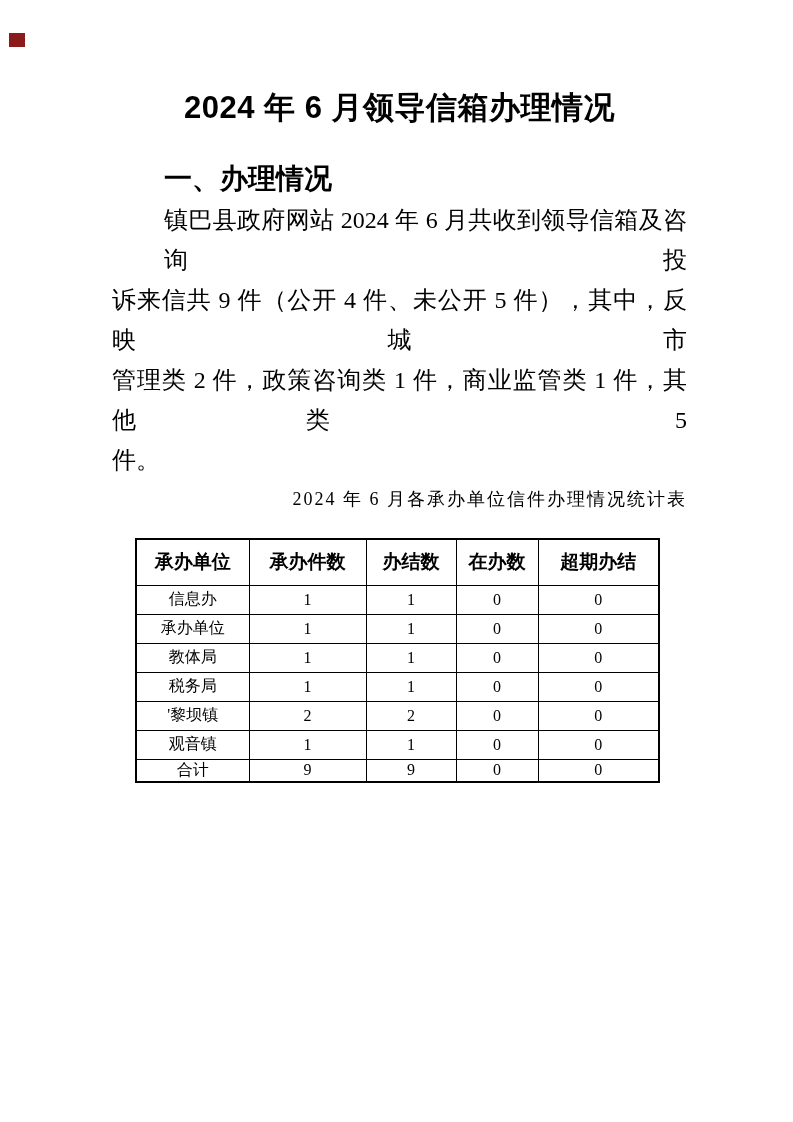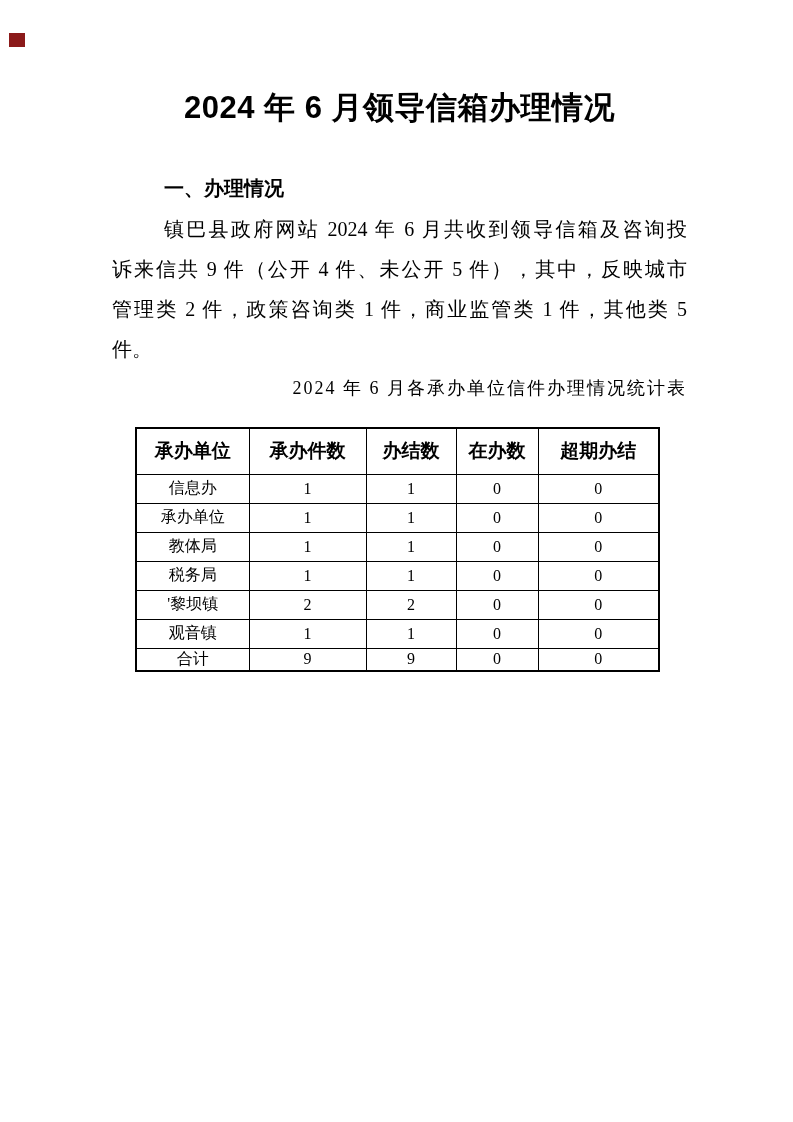--- a/index.html
+++ b/index.html
@@ -23,31 +23,31 @@
     background: #8b1a1a;
   }
   .content { padding: 86px 106px 0 112px; }
   .doc-title {
     font-family: "Liberation Sans", sans-serif;
     font-weight: 700;
     font-size: 31px;
     line-height: 44px;
     text-align: center;
     letter-spacing: 0.5px;
-    margin-bottom: 37px;
+    margin-bottom: 28px;
   }
   .sec-heading {
     font-family: "Liberation Sans", sans-serif;
     font-weight: 700;
-    font-size: 20px;
+    font-size: 28px;
     line-height: 42px;
     padding-left: 52px;
   }
   .body-line {
-    font-size: 20px;
+    font-size: 24px;
     line-height: 40px;
   }
   .jl { text-align: justify; text-align-last: justify; }
   .indent { padding-left: 52px; }
   .tbl-caption {
     font-size: 18px;
     line-height: 34px;
     text-align: right;
     letter-spacing: 2px;
     margin-top: 2px;

